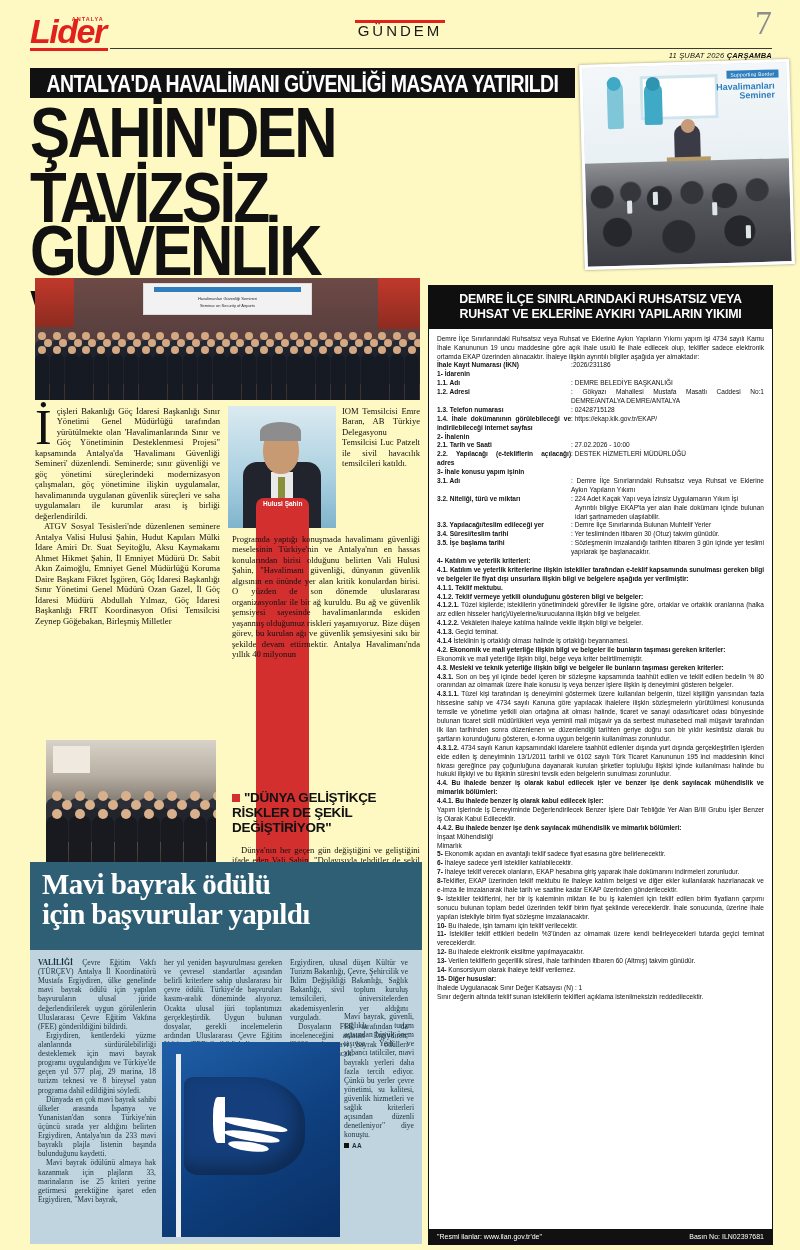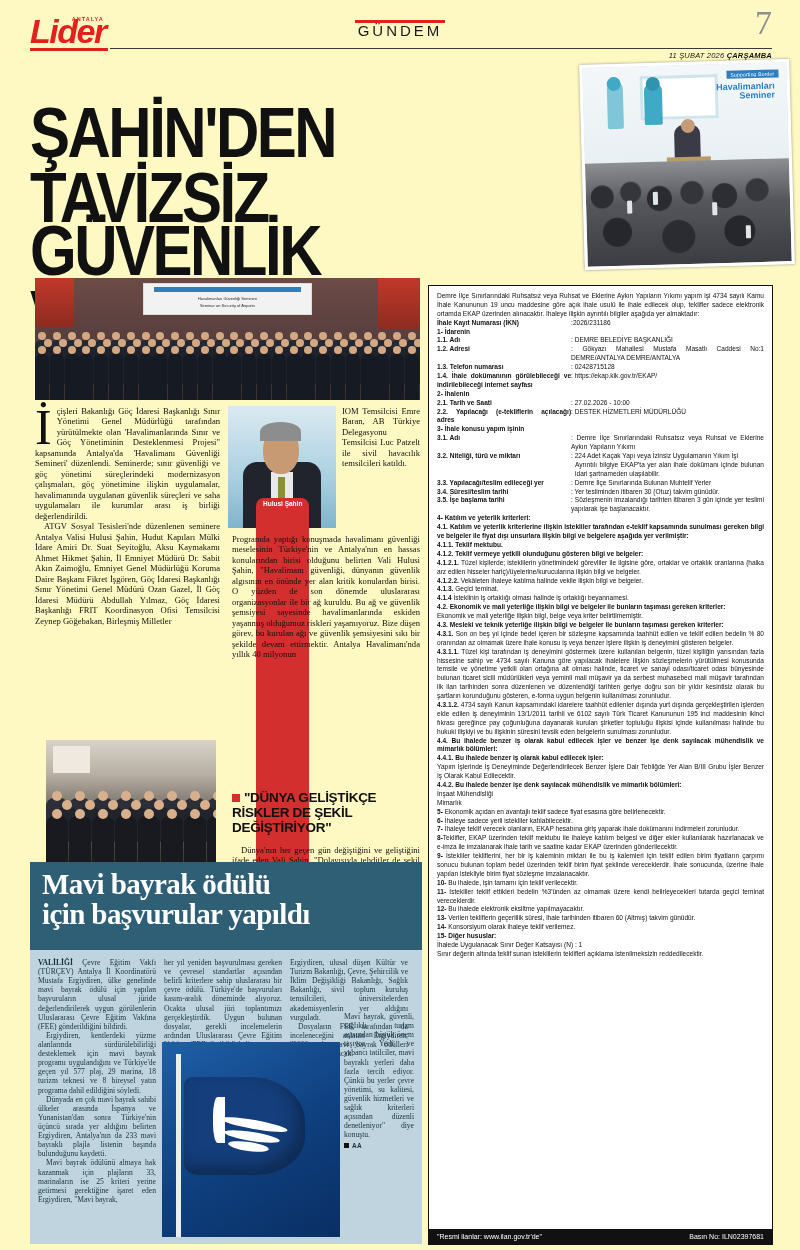--- a/index.html
+++ b/index.html
@@ -302,20 +302,23 @@
     <div class="section-name">GÜNDEM</div>
 
     <div class="pageno">7</div>
     <div class="head-rule"></div>
     <div class="dateline">
       <span>11 ŞUBAT 2026</span>
       <b>ÇARŞAMBA</b>
     </div>
   </div>
 
+  <div class="kicker">
+    <span>ANTALYA'DA HAVALİMANI GÜVENLİĞİ MASAYA YATIRILDI</span>
+  </div>
 
   <div class="bighead">
     <span class="l">ŞAHİN'DEN TAVİZSİZ</span>
     <span class="l">GÜVENLİK VURGUSU</span>
   </div>
 
 
   <div class="photo-seminar">
     <div class="ps-screen">
       <div class="ps-ill1"></div>
@@ -526,20 +529,24 @@
       </div>
     </div>
 
     <div class="a2-wrap3">
       <p>Mavi bayrak, güvenli, sağlıklı turizm açısından büyük önem taşıyor. Yerli ve yabancı tatilciler, mavi bayraklı yerleri daha fazla tercih ediyor. Çünkü bu yerler çevre yönetimi, su kalitesi, güvenlik hizmetleri ve sağlık kriterleri açısından düzenli denetleniyor" diye konuştu.</p>
       <p class="credit" style="margin-top:2px"><span class="sq"></span><span>AA</span></p>
     </div>
   </div>
 
   <div class="notice">
+    <div class="notice-hd">
+      <div>DEMRE İLÇE SINIRLARINDAKİ RUHSATSIZ VEYA</div>
+      <div>RUHSAT VE EKLERİNE AYKIRI YAPILARIN YIKIMI</div>
+    </div>
     <div class="notice-body">
       <p>Demre İlçe Sınırlarındaki Ruhsatsız veya Ruhsat ve Eklerine Aykırı Yapıların Yıkımı yapım işi 4734 sayılı Kamu İhale Kanununun 19 uncu maddesine göre açık ihale usulü ile ihale edilecek olup, teklifler sadece elektronik ortamda EKAP üzerinden alınacaktır. İhaleye ilişkin ayrıntılı bilgiler aşağıda yer almaktadır:</p>
 
       <div class="kv">
         <div class="k b">İhale Kayıt Numarası (İKN)</div>
         <div class="v b">:2026/231186</div>
       </div>
 
       <p class="b">1- İdarenin</p>
       <div id="rows1">

